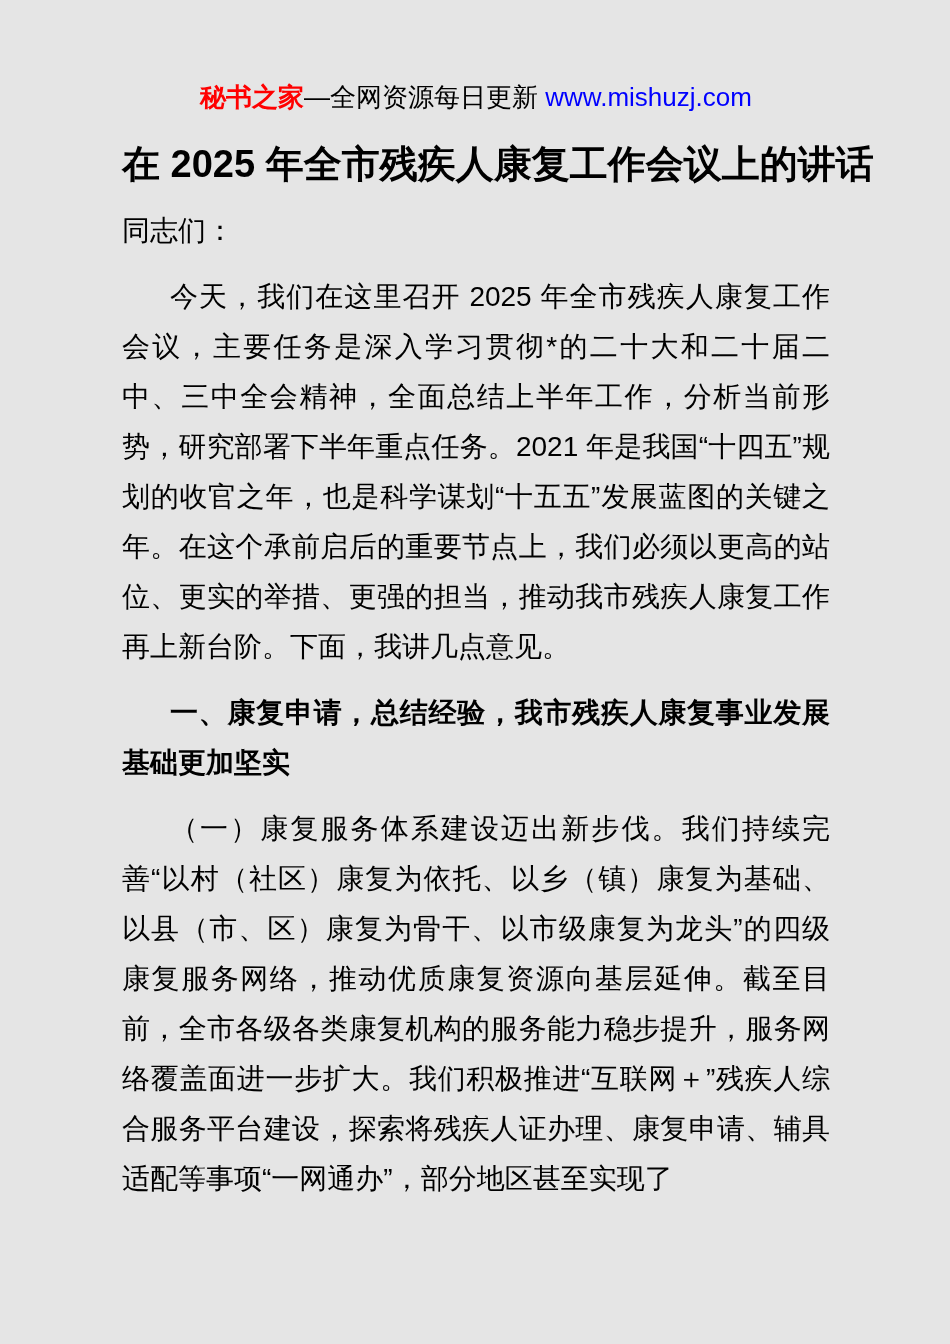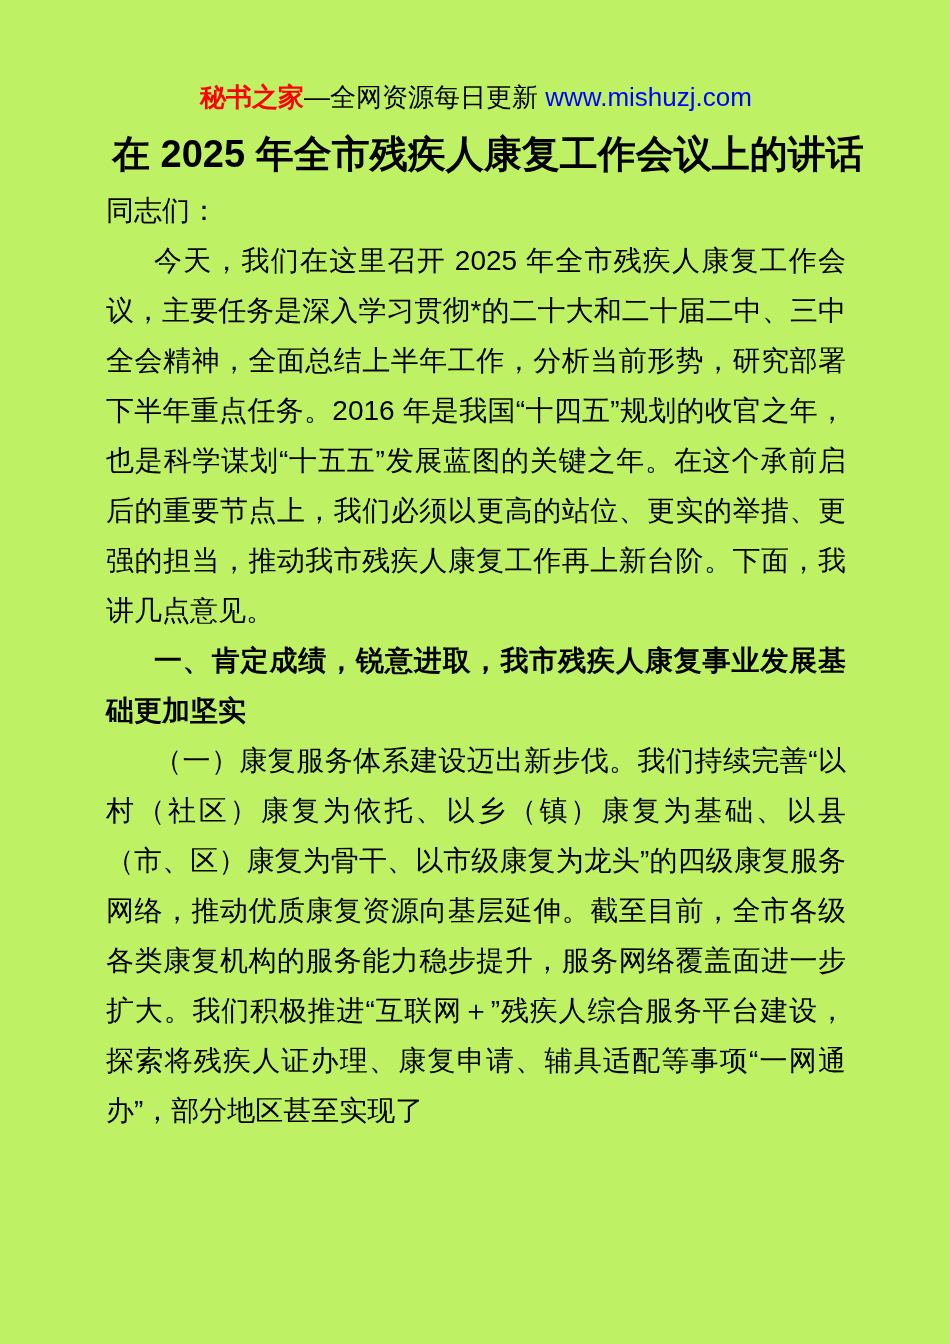--- a/index.html
+++ b/index.html
@@ -12,51 +12,51 @@
     height: 1344px;
     overflow: hidden;
     font-family: "Liberation Sans", sans-serif;
     color: #000000;
   }
   .page {
     box-sizing: border-box;
     width: 950px;
     height: 1344px;
     padding: 72px 104px 0 106px;
-    background: #bef264;
+    background: #e5e5e5;
   }
   .site-header {
     text-align: center;
     font-size: 26px;
     line-height: 50px;
     white-space: nowrap;
   }
   .site-brand {
     color: #ff0000;
     font-weight: 700;
   }
   .header-tagline {
     color: #000000;
   }
   .site-url {
     color: #0000ff;
     text-decoration: none;
     cursor: pointer;
   }
   .doc-title {
-    margin: 6px;
+    margin: 16px;
     font-size: 38px;
     font-weight: 700;
     line-height: 52px;
     text-align: center;
     white-space: nowrap;
     letter-spacing: 0;
   }
   p, h2 {
-    margin: 0;
+    margin: 16px;
     font-size: 28px;
     line-height: 50px;
     text-align: justify;
     text-justify: inter-ideograph;
     font-weight: 400;
   }
   .salutation {
     text-indent: 0;
   }
   .para {
@@ -75,20 +75,20 @@
 <div class="page">
 
   <div class="site-header">
     <span class="site-brand">秘书之家</span><span class="header-tagline">—全网资源每日更新 </span><a class="site-url">www.mishuzj.com</a>
   </div>
 
   <h1 class="doc-title">在 2025 年全市残疾人康复工作会议上的讲话</h1>
 
   <p class="salutation">同志们：</p>
 
-  <p class="para">今天，我们在这里召开 2025 年全市残疾人康复工作会议，主要任务是深入学习贯彻*的二十大和二十届二中、三中全会精神，全面总结上半年工作，分析当前形势，研究部署下半年重点任务。2016 年是我国“十四五”规划的收官之年，也是科学谋划“十五五”发展蓝图的关键之年。在这个承前启后的重要节点上，我们必须以更高的站位、更实的举措、更强的担当，推动我市残疾人康复工作再上新台阶。下面，我讲几点意见。</p>
+  <p class="para">今天，我们在这里召开 2025 年全市残疾人康复工作会议，主要任务是深入学习贯彻*的二十大和二十届二中、三中全会精神，全面总结上半年工作，分析当前形势，研究部署下半年重点任务。2021 年是我国“十四五”规划的收官之年，也是科学谋划“十五五”发展蓝图的关键之年。在这个承前启后的重要节点上，我们必须以更高的站位、更实的举措、更强的担当，推动我市残疾人康复工作再上新台阶。下面，我讲几点意见。</p>
 
-  <h2 class="para section-heading">一、肯定成绩，锐意进取，我市残疾人康复事业发展基础更加坚实</h2>
+  <h2 class="para section-heading">一、康复申请，总结经验，我市残疾人康复事业发展基础更加坚实</h2>
 
 
   <p class="para"><span class="lead-bold">（一）康复服务体系建设迈出新步伐。</span><span>我们持续完善“以村（社区）康复为依托、以乡（镇）康复为基础、以县（市、区）康复为骨干、以市级康复为龙头”的四级康复服务网络，推动优质康复资源向基层延伸。截至目前，全市各级各类康复机构的服务能力稳步提升，服务网络覆盖面进一步扩大。我们积极推进“互联网＋”残疾人综合服务平台建设，探索将残疾人证办理、康复申请、辅具适配等事项“一网通办”，部分地区甚至实现了</span></p>
 
 </div>
 
 </body></html>

